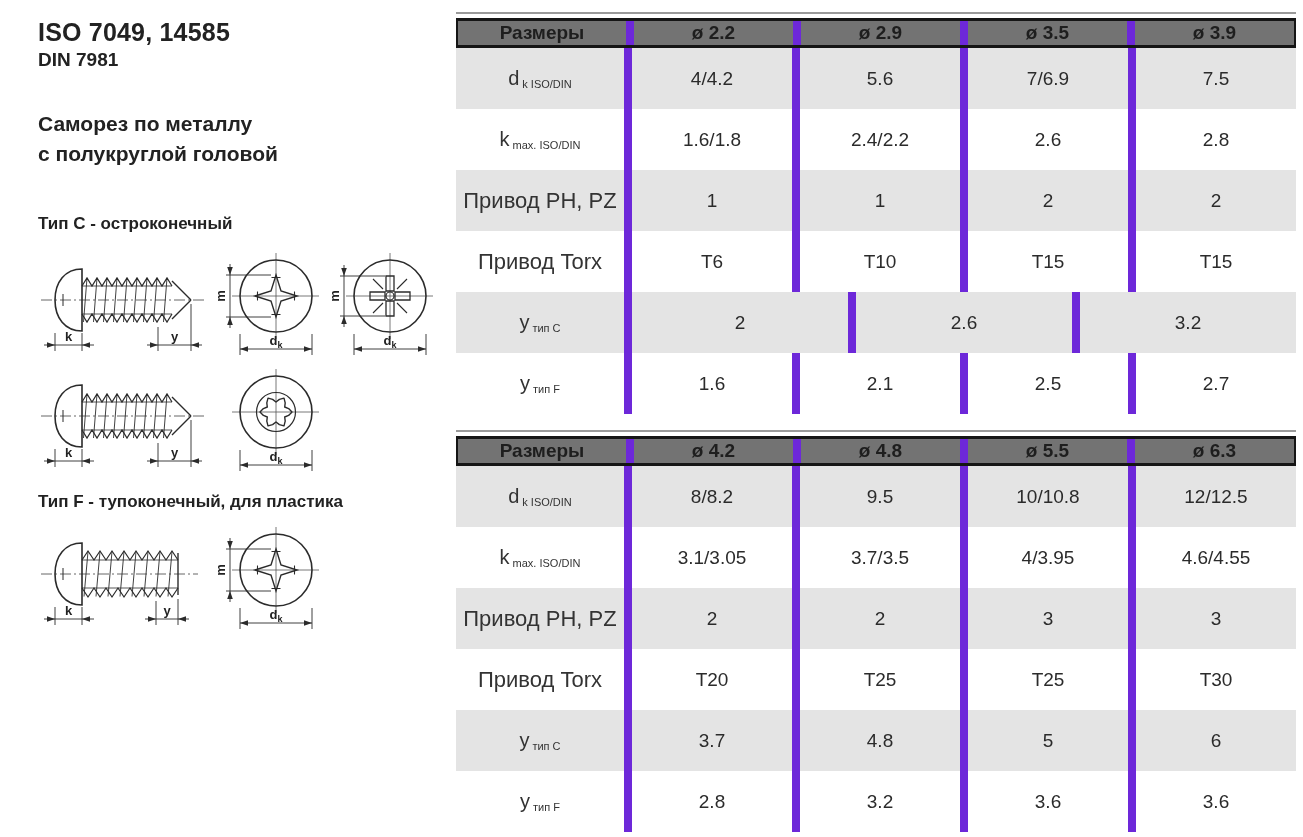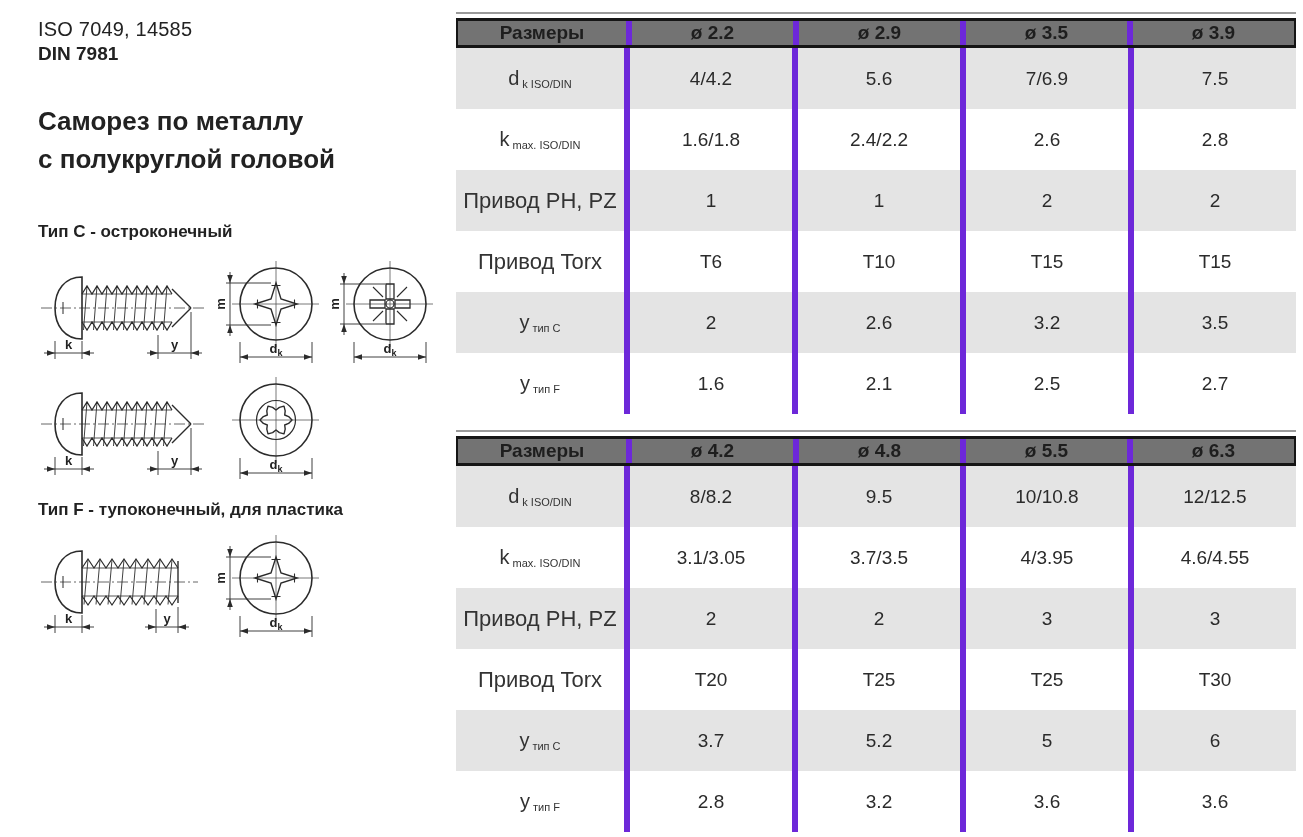--- a/index.html
+++ b/index.html
@@ -4,23 +4,23 @@
 <style>
   html,body{margin:0;padding:0;background:#ffffff;}
   body{
     width:1303px;height:837px;overflow:hidden;position:relative;
     font-family:"Liberation Sans","DejaVu Sans",sans-serif;color:#2e2e2e;
   }
   *{box-sizing:border-box;}
 
   
   .left-panel{position:absolute;left:38px;top:18px;width:408px;}
-  .page-title{font-size:20px;font-weight:400;color:#222;letter-spacing:0.2px;margin:0;}
+  .page-title{font-size:25px;font-weight:700;color:#222;letter-spacing:0.2px;margin:0;}
   .din-subtitle{font-size:19px;font-weight:700;color:#222;margin-top:2px;}
-  .product-name{font-size:26px;font-weight:700;color:#222;line-height:1.45;margin-top:38px;}
+  .product-name{font-size:21px;font-weight:700;color:#222;line-height:1.45;margin-top:38px;}
   .type-label{font-size:17px;font-weight:700;color:#222;}
   .type-c-label{margin-top:44px;}
   .type-f-label{margin-top:16px;}
   .draw-row{display:flex;align-items:flex-start;gap:10px;}
   .draw-row.r1{margin-top:14px;}
   .draw-row.r2{margin-top:4px;}
   .draw-row.r3{margin-top:10px;}
   svg{display:block;}
   svg text{font-family:"Liberation Sans","DejaVu Sans",sans-serif;font-weight:700;fill:#222;}
 
@@ -30,21 +30,21 @@
   .tbl + .tbl{margin-top:16px;}
   .t-toprule{border-top:2px solid #9a9a9a;height:6px;}
   .t-row{display:flex;width:100%;}
   .t-head{
     background:#737373;height:30px;
     border-top:3px solid #151515;border-bottom:3px solid #151515;
     border-left:2px solid #151515;border-right:2px solid #151515;
   }
   .t-cell{display:flex;align-items:center;justify-content:center;min-width:0;}
   .t-label-col{width:168px;flex:none;}
-  .t-data-col{flex:1;border-left:6px solid #6d28d9;}
+  .t-data-col{flex:1;border-left:8px solid #6d28d9;}
   .t-head .t-cell{font-size:19px;font-weight:700;color:#1e1e1e;}
   .t-body-row{height:61px;font-size:19px;color:#2b2b2b;}
   .t-body-row.shaded{background:#e4e4e4;}
   .lbl-main{font-size:20px;color:#333;}
   .lbl-plain{font-size:22px;color:#333;}
   .lbl-sub{font-size:11px;color:#333;margin-left:3px;position:relative;top:5px;}
 </style>
 </head>
 <body>
 
@@ -234,21 +234,20 @@
         <div class="t-cell t-data-col">T15</div>
       </div>
       <div class="t-row t-body-row shaded">
         <div class="t-cell t-label-col">
           <span class="lbl-main">у</span>
           <span class="lbl-sub">тип C</span>
         </div>
         <div class="t-cell t-data-col">2</div>
         <div class="t-cell t-data-col">2.6</div>
         <div class="t-cell t-data-col">3.2</div>
-        <div class="t-cell t-data-col">3.5</div>
       </div>
       <div class="t-row t-body-row">
         <div class="t-cell t-label-col">
           <span class="lbl-main">у</span>
           <span class="lbl-sub">тип F</span>
         </div>
         <div class="t-cell t-data-col">1.6</div>
         <div class="t-cell t-data-col">2.1</div>
         <div class="t-cell t-data-col">2.5</div>
         <div class="t-cell t-data-col">2.7</div>
@@ -300,21 +299,21 @@
         <div class="t-cell t-data-col">T25</div>
         <div class="t-cell t-data-col">T25</div>
         <div class="t-cell t-data-col">T30</div>
       </div>
       <div class="t-row t-body-row shaded">
         <div class="t-cell t-label-col">
           <span class="lbl-main">у</span>
           <span class="lbl-sub">тип C</span>
         </div>
         <div class="t-cell t-data-col">3.7</div>
-        <div class="t-cell t-data-col">5.2</div>
+        <div class="t-cell t-data-col">4.8</div>
         <div class="t-cell t-data-col">5</div>
         <div class="t-cell t-data-col">6</div>
       </div>
       <div class="t-row t-body-row">
         <div class="t-cell t-label-col">
           <span class="lbl-main">у</span>
           <span class="lbl-sub">тип F</span>
         </div>
         <div class="t-cell t-data-col">2.8</div>
         <div class="t-cell t-data-col">3.2</div>

